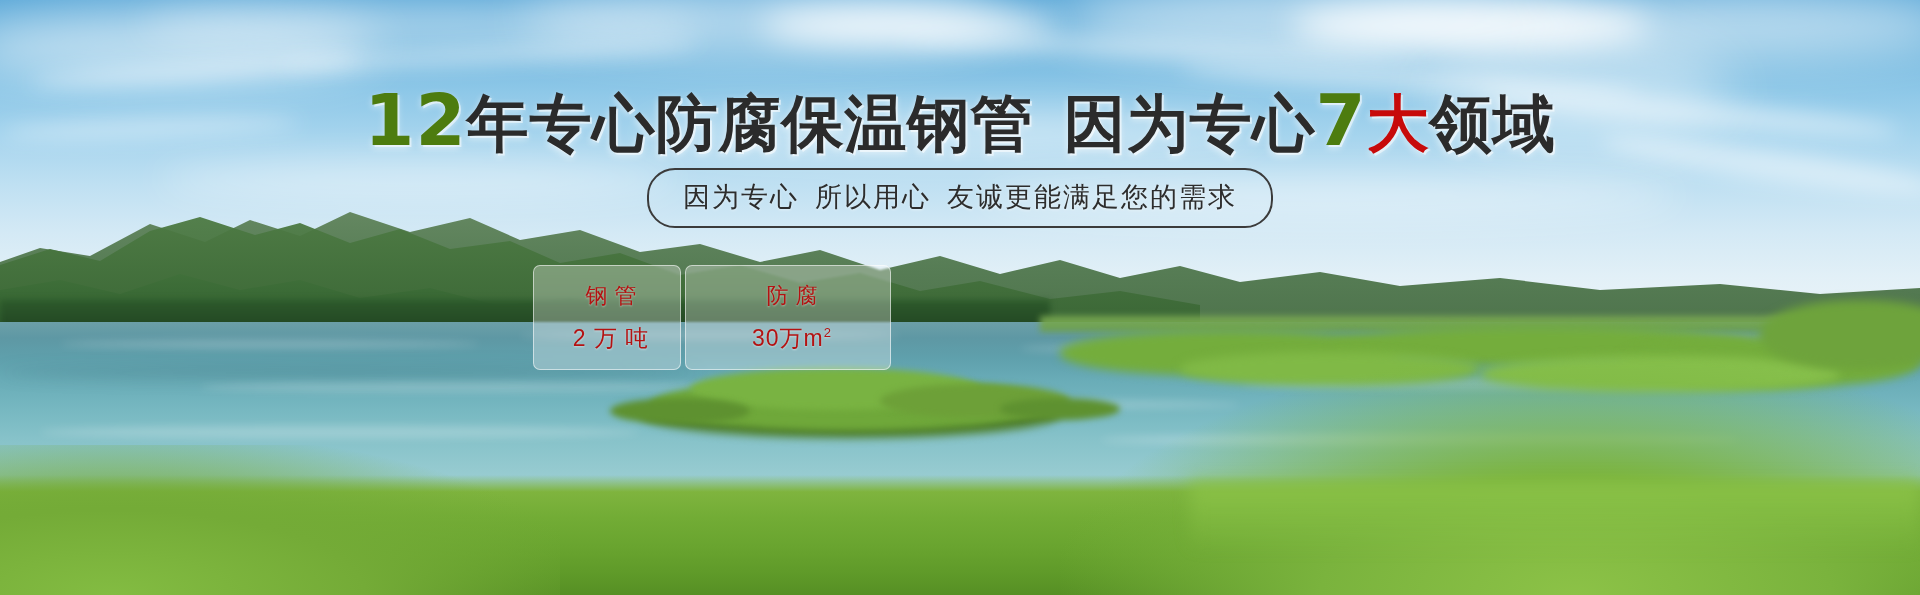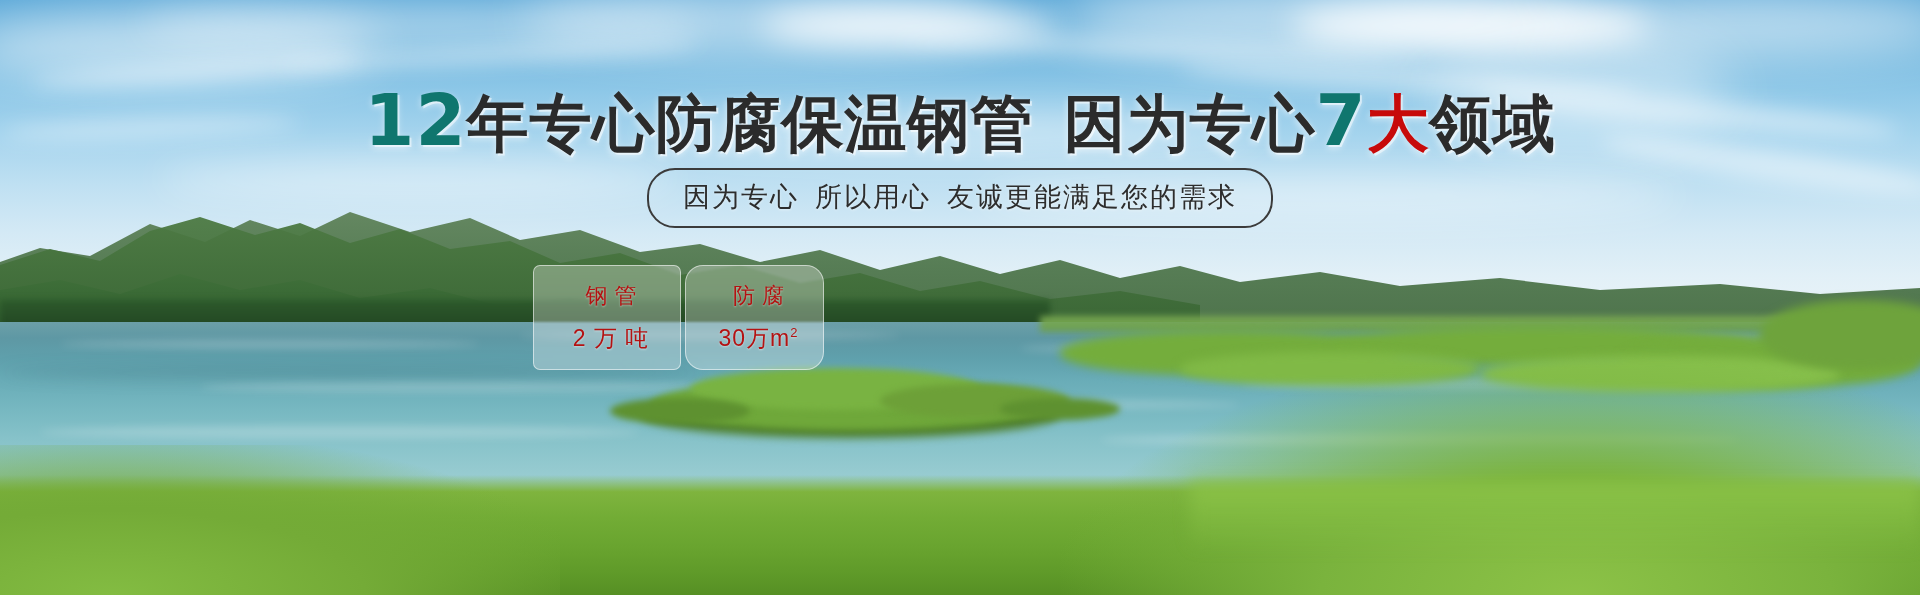--- a/index.html
+++ b/index.html
@@ -127,21 +127,21 @@
     font-weight:bold;
     letter-spacing:1px;
     white-space:nowrap;
     color:#2b2b2b;
     text-shadow:
        2px 2px 0 rgba(255,255,255,0.55),
        0 3px 7px rgba(255,255,255,0.6);
     line-height:1;
   }
   .headline .num {
-    color:#0f766e;
+    color:#4d7c0f;
     font-size:72px;
     font-weight:bold;
     font-family:"DejaVu Sans","Liberation Sans",sans-serif;
     text-shadow:
        2px 2px 0 rgba(255,255,255,0.5),
        0 3px 7px rgba(255,255,255,0.55);
   }
   .headline .red {
     color:#c70a0a;
     text-shadow:
@@ -204,21 +204,21 @@
   .card .value {
     font-size:23px;
     color:#b41212;
     letter-spacing:1px;
     text-shadow:0 1px 2px rgba(255,255,255,0.45);
   }
   .card .value sup {
     font-size:13px;
     vertical-align:super;
   }
-  .card.wide { width:139px;border-radius:18px; }
+  .card.wide { width:206px; }
   .card.mid  { width:168px; }
 </style>
 </head>
 <body>
 
 <div class="banner">
 
   <div class="sky">
     <div class="cloud soft" style="left:-40px;  top:10px;  width:420px; height:70px;"></div>
     <div class="cloud wisp" style="left:140px;  top:2px;   width:560px; height:46px;"></div>

